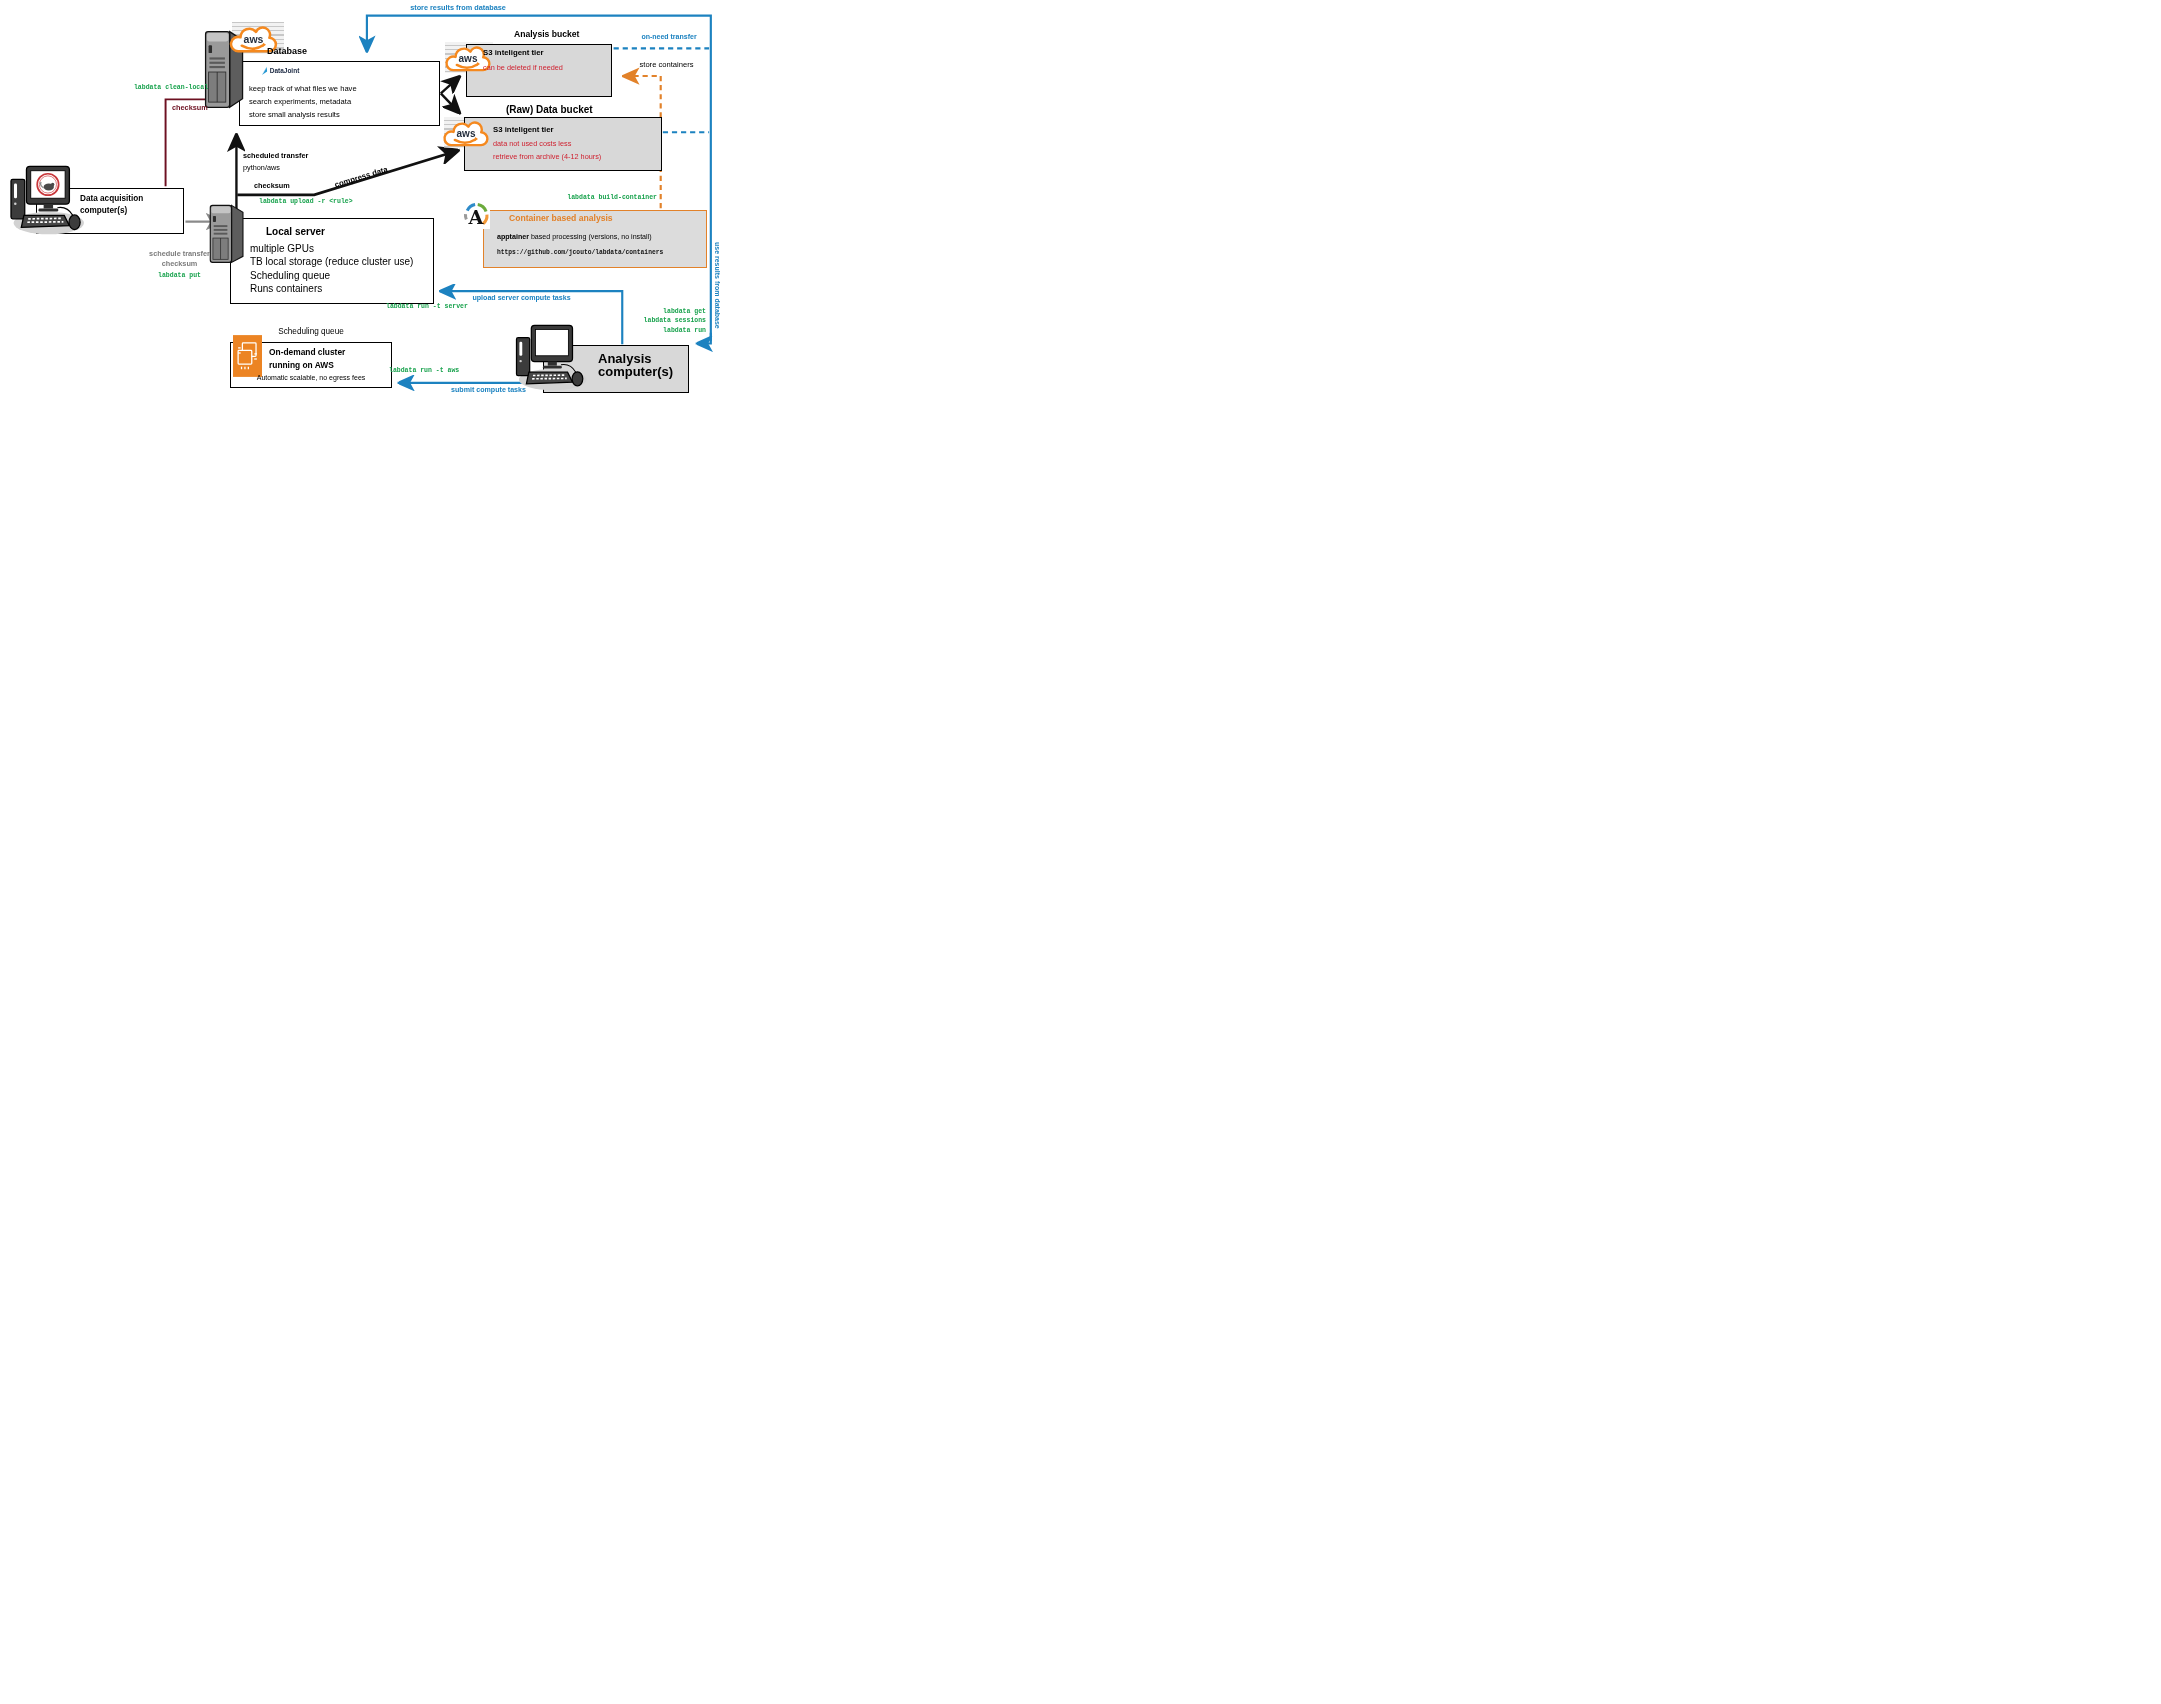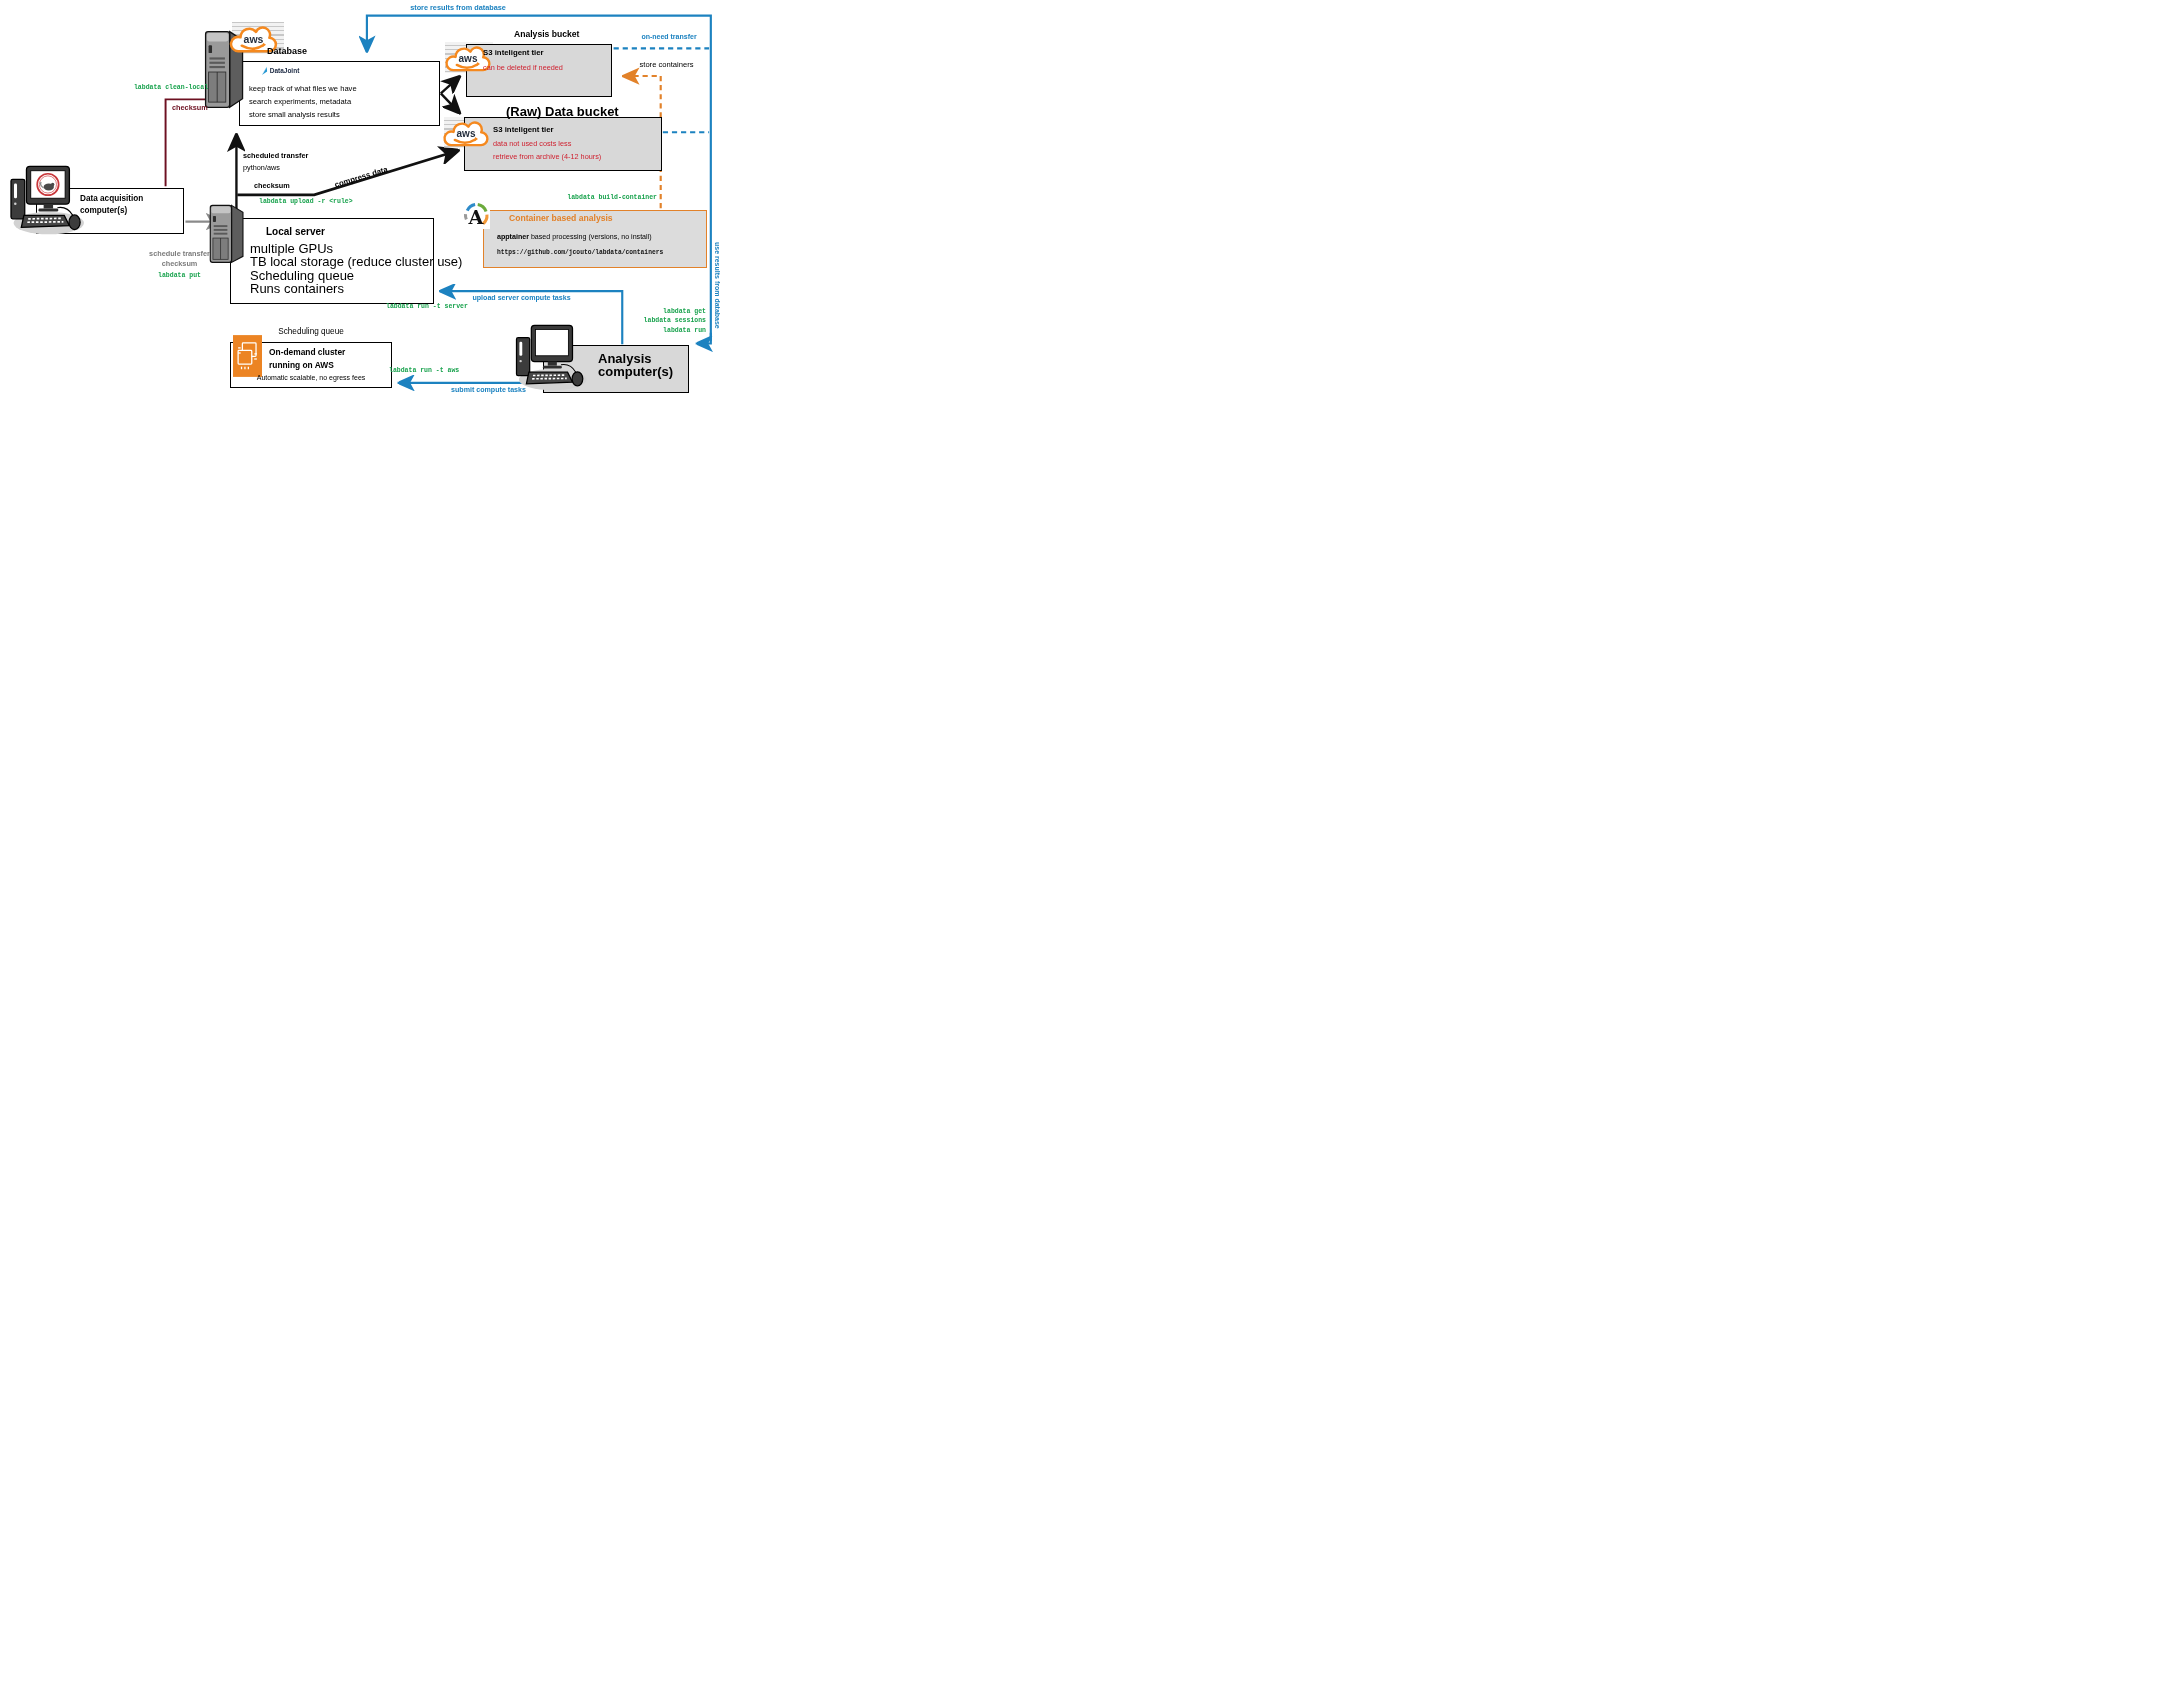--- a/index.html
+++ b/index.html
@@ -211,36 +211,36 @@
     <div>store small analysis results</div>
   </div>
 
   <div class="abs b" style="left:514px;top:29px;font-size:8.6px;">Analysis bucket</div>
   <div class="abs b" style="left:483px;top:48px;font-size:7.8px;">S3 inteligent tier</div>
   <div class="abs t-red" style="left:483px;top:63px;font-size:7.3px;font-weight:normal;">can be deleted if needed</div>
 
   <div class="abs t-blue ctr" style="left:626px;top:33px;width:86px;font-size:7px;">on-need transfer</div>
   <div class="abs ctr" style="left:622px;top:60px;width:89px;font-size:7.6px;">store containers</div>
 
-  <div class="abs b" style="left:506px;top:104px;font-size:13px;text-decoration:underline;">(Raw) Data bucket</div>
+  <div class="abs b" style="left:506px;top:104px;font-size:10px;">(Raw) Data bucket</div>
   <div class="abs b" style="left:493px;top:125px;font-size:7.8px;">S3 inteligent tier</div>
   <div class="abs t-red" style="left:493px;top:138px;font-size:7.3px;line-height:12.5px;">
     <div>data not used costs less</div>
     <div>retrieve from archive (4-12 hours)</div>
   </div>
 
   <div class="abs mono rt" style="left:510px;top:194px;width:147px;font-size:6.5px;">labdata build-container</div>
   <div class="abs b" style="left:509px;top:213px;font-size:8.6px;color:#e2822a;">Container based analysis</div>
   <div class="abs" style="left:497px;top:233px;font-size:7.1px;">
     <span class="b">apptainer</span><span> based processing (versions, no install)</span>
   </div>
   <div class="abs" style="left:497px;top:249px;font-size:6.3px;font-family:'Liberation Mono','DejaVu Sans Mono',monospace;font-weight:bold;color:#111;">https://github.com/jcouto/labdata/containers</div>
 
   <div class="abs b" style="left:266px;top:226px;font-size:10px;">Local server</div>
-  <div class="abs" style="left:250px;top:242px;font-size:13px;line-height:13.4px;">
+  <div class="abs" style="left:250px;top:242px;font-size:10px;line-height:13.4px;">
     <div>multiple GPUs</div>
     <div>TB local storage (reduce cluster use)</div>
     <div>Scheduling queue</div>
     <div>Runs containers</div>
   </div>
 
   <div class="abs b" style="left:243px;top:151px;font-size:7.3px;">scheduled transfer</div>
   <div class="abs" style="left:243px;top:163px;font-size:7.3px;">python/aws</div>
   <div class="abs b" style="left:254px;top:181px;font-size:7.3px;">checksum</div>
   <div class="abs mono" style="left:259px;top:198px;font-size:6.5px;">labdata upload -r &lt;rule&gt;</div>

